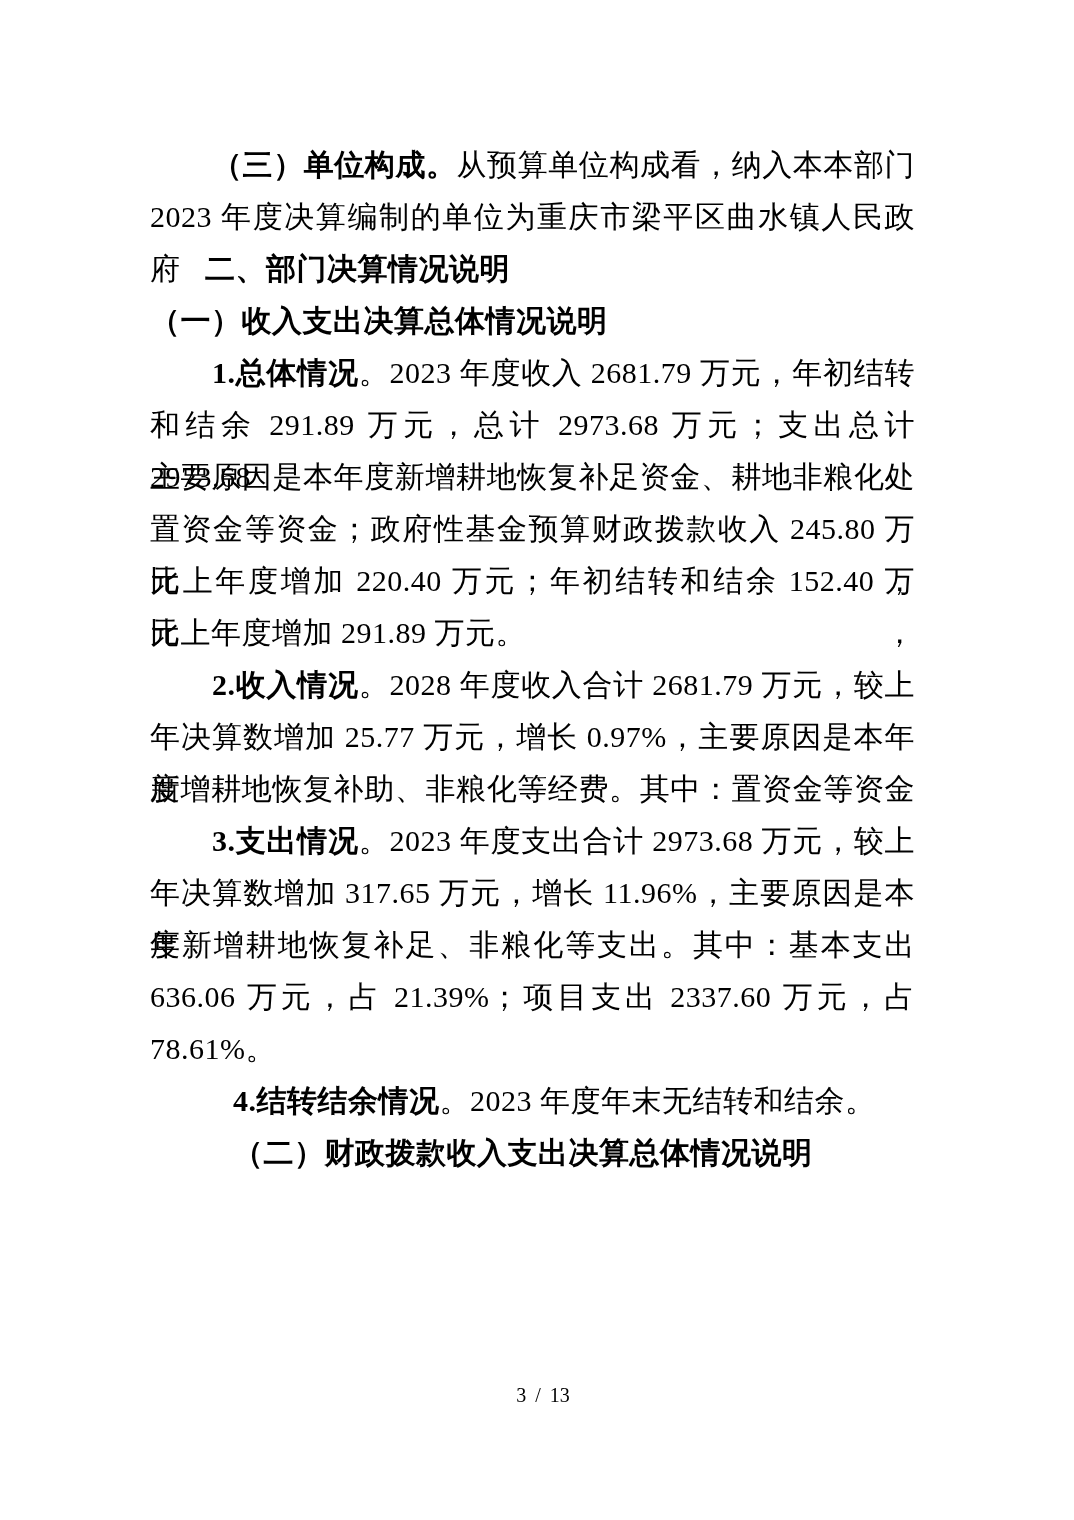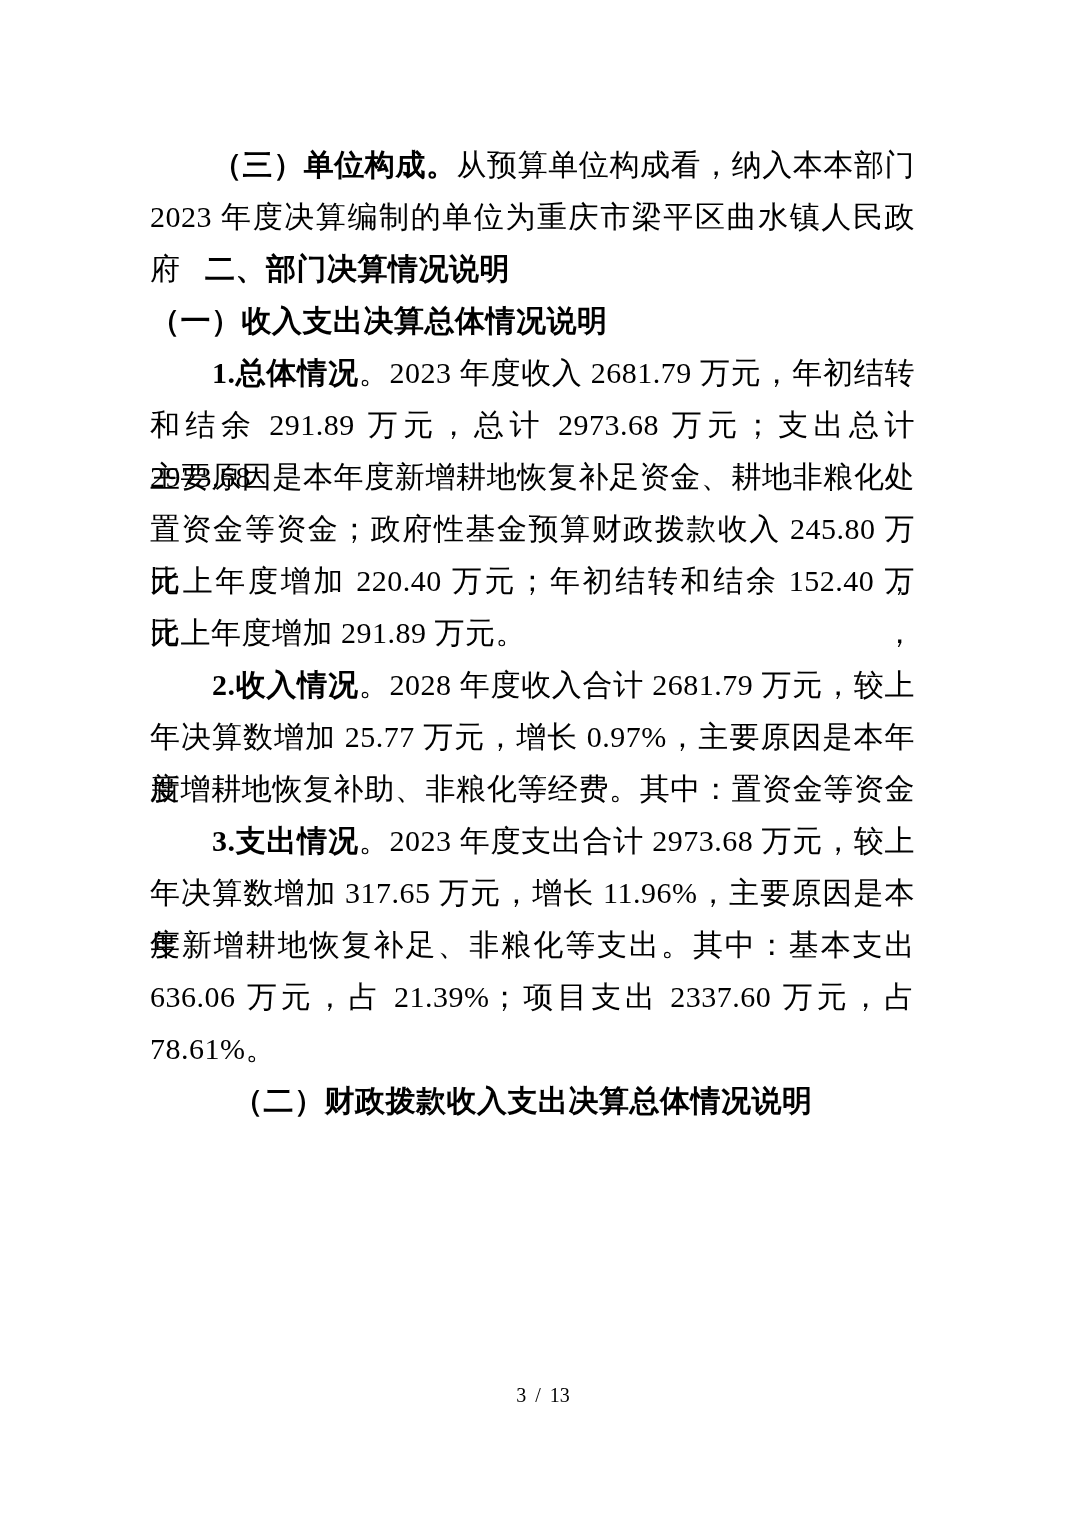--- a/index.html
+++ b/index.html
@@ -66,18 +66,19 @@
       <div class="line"><span>比上年度增加 220.40 万元；年初结转和结余 152.40 万元，</span></div>
       <div class="line last"><span>比上年度增加 291.89 万元。</span></div>
       <div class="line ind-p"><span class="bold">2.收入情况</span><span>。2028 年度收入合计 2681.79 万元，较上</span></div>
       <div class="line"><span>年决算数增加 25.77 万元，增长 0.97%，主要原因是本年度</span></div>
       <div class="line"><span>新增耕地恢复补助、非粮化等经费。其中：置资金等资金</span></div>
       <div class="line ind-p"><span class="bold">3.支出情况</span><span>。2023 年度支出合计 2973.68 万元，较上</span></div>
       <div class="line"><span>年决算数增加 317.65 万元，增长 11.96%，主要原因是本年</span></div>
       <div class="line"><span>度新增耕地恢复补足、非粮化等支出。其中：基本支出</span></div>
       <div class="line"><span>636.06 万元，占 21.39%；项目支出 2337.60 万元，占</span></div>
       <div class="line last"><span>78.61%。</span></div>
+      <div class="line last ind-d"><span class="bold">4.结转结余情况</span><span>。2023 年度年末无结转和结余。</span></div>
       <div class="line last ind-d"><span class="bold">（二）财政拨款收入支出决算总体情况说明</span></div>
     </div>
   <div class="footer">
     <span>3</span><span class="sep">/</span><span>13</span>
   </div>
 </div>
 
 </body></html>

